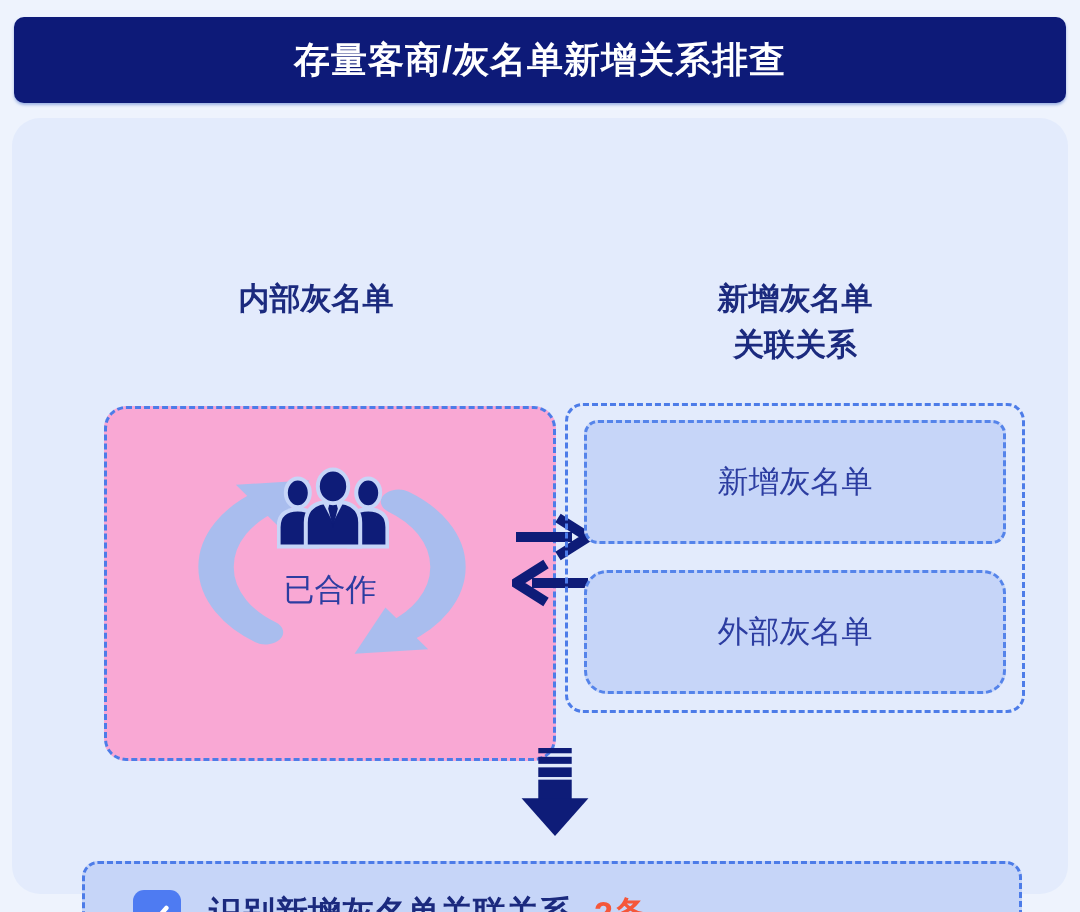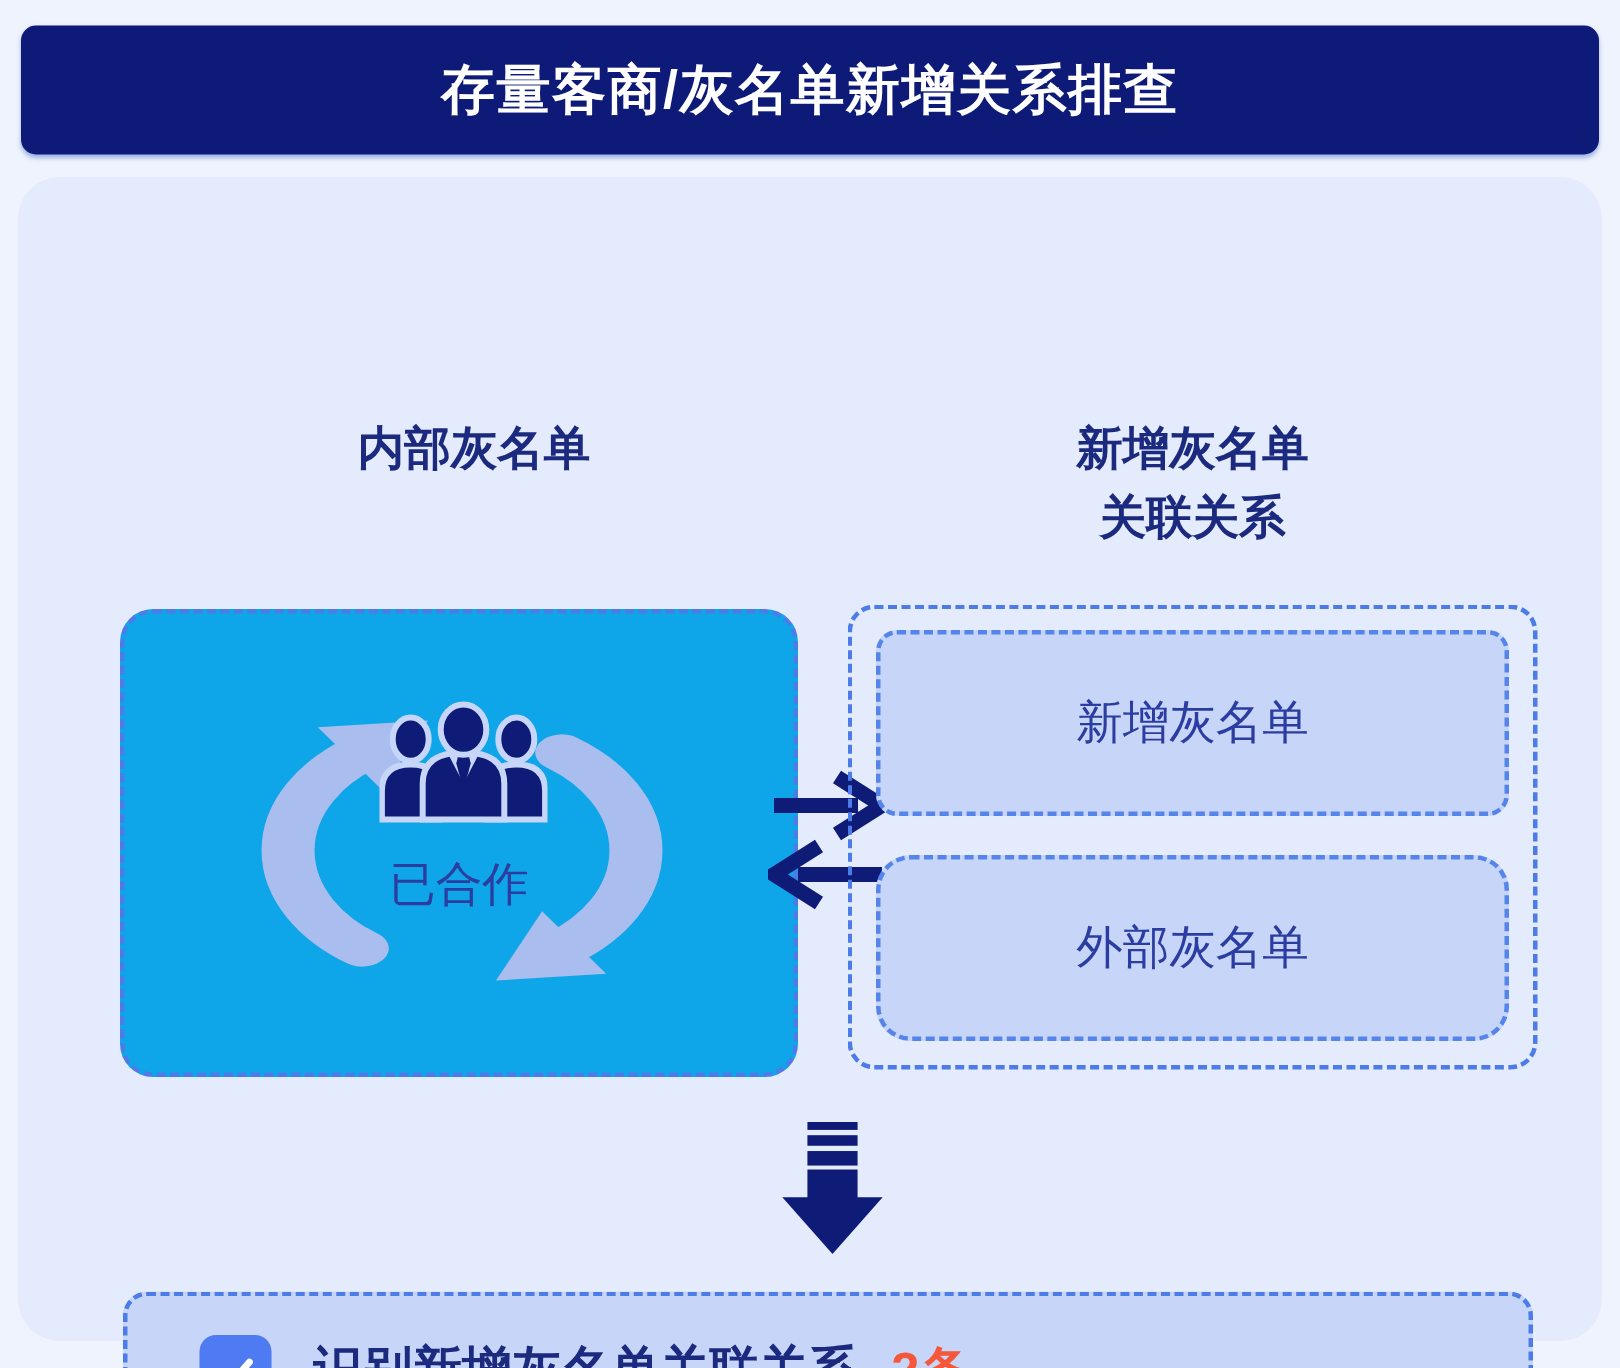--- a/index.html
+++ b/index.html
@@ -30,22 +30,22 @@
   
   .col-heading{
     position:absolute;top:158px;text-align:center;
     color:#1b2a7e;font-size:31px;font-weight:700;line-height:46px;
   }
   .col-heading.left{left:78px;width:452px;}
   .col-heading.right{left:553px;width:460px;}
 
   
   .left-box{
-    position:absolute;left:68px;top:288px;width:452px;height:312px;
-    background:#0ea5e9;border:3px dashed #4d7ce8;border-radius:22px;
+    position:absolute;left:92px;top:288px;width:452px;height:355px;
+    background:#f9a8d4;border:3px dashed #4d7ce8;border-radius:22px;
     box-sizing:border-box;
   }
   .cycle-watermark{
     position:absolute;left:58px;top:50px;width:334px;height:216px;
     pointer-events:none;
   }
   .people-icon{
     position:absolute;left:170px;top:52px;width:112px;height:94px;
   }
   .left-box-label{

